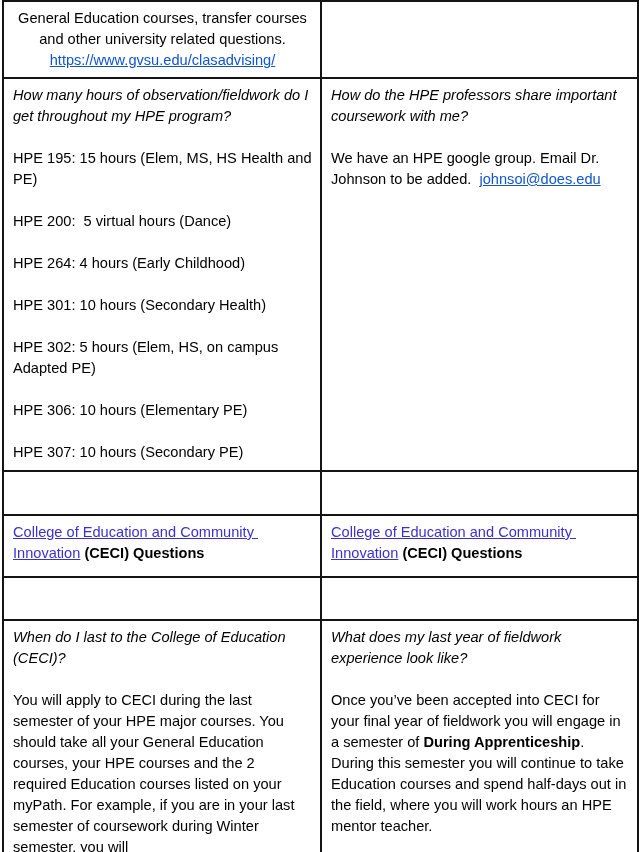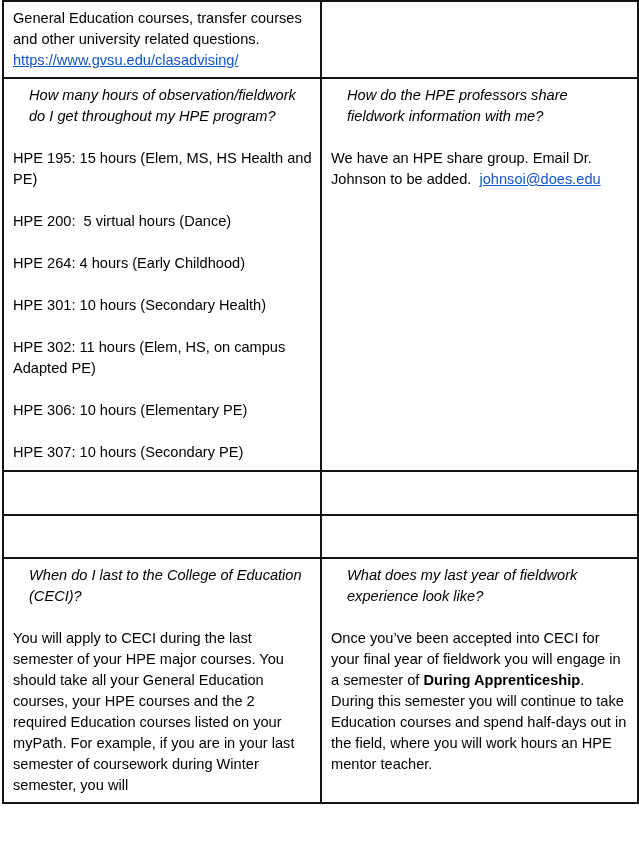--- a/index.html
+++ b/index.html
@@ -23,32 +23,32 @@
     margin: 0 0 0 2px;
   }
   col.c1 { width: 318px; }
   col.c2 { width: 317px; }
   td {
     border: 2px solid #141414;
     vertical-align: top;
     padding: 6px 8px 6px 9px;
     overflow: hidden;
   }
-  tr.r1 td { height: 63px; }
+  tr.r1 td { height: 63px; text-align: center; }
   tr.r2 td { height: 379px; }
   tr.r3 td { height: 30px; }
   tr.r4 td { height: 48px; }
   tr.r5 td { height: 29px; }
   tr.r6 td { height: 203px; }
   .para {
     margin: 0;
     white-space: pre-wrap;
   }
   .gap { margin-bottom: 21px; }
-  .q { font-style: italic; margin-left: 16px; }
+  .q { font-style: italic; }
   .b { font-weight: 700; }
   a.link {
     color: #1155cc;
     text-decoration: underline;
     cursor: pointer;
   }
   a.link-purple {
     color: #3a31cd;
     text-decoration: underline;
     cursor: pointer;
@@ -72,35 +72,43 @@
     <td></td>
   </tr>
 
   <tr class="r2">
     <td>
       <p class="para q gap">How many hours of observation/fieldwork do I get throughout my HPE program?</p>
       <p class="para gap">HPE 195: 15 hours (Elem, MS, HS Health and PE)</p>
       <p class="para gap">HPE 200:  5 virtual hours (Dance)</p>
       <p class="para gap">HPE 264: 4 hours (Early Childhood)</p>
       <p class="para gap">HPE 301: 10 hours (Secondary Health)</p>
-      <p class="para gap">HPE 302: 11 hours (Elem, HS, on campus Adapted PE)</p>
+      <p class="para gap">HPE 302: 5 hours (Elem, HS, on campus Adapted PE)</p>
       <p class="para gap">HPE 306: 10 hours (Elementary PE)</p>
       <p class="para">HPE 307: 10 hours (Secondary PE)</p>
     </td>
     <td>
-      <p class="para q gap">How do the HPE professors share fieldwork information with me?</p>
-      <p class="para"><span>We have an HPE share group. Email Dr. Johnson to be added.  </span><a class="link" href="#">johnsoi@does.edu</a></p>
+      <p class="para q gap">How do the HPE professors share important coursework with me?</p>
+      <p class="para"><span>We have an HPE google group. Email Dr. Johnson to be added.  </span><a class="link" href="#">johnsoi@does.edu</a></p>
     </td>
   </tr>
 
   <tr class="r3">
     <td></td>
     <td></td>
   </tr>
 
+  <tr class="r4">
+    <td>
+      <p class="para"><a class="link-purple" href="#">College of Education and Community Innovation</a><span class="b"> (CECI) Questions</span></p>
+    </td>
+    <td>
+      <p class="para"><a class="link-purple" href="#">College of Education and Community Innovation</a><span class="b"> (CECI) Questions</span></p>
+    </td>
+  </tr>
 
   <tr class="r5">
     <td></td>
     <td></td>
   </tr>
 
   <tr class="r6">
     <td>
       <p class="para q gap">When do I last to the College of Education (CECI)?</p>
       <p class="para">You will apply to CECI during the last semester of your HPE major courses. You should take all your General Education courses, your HPE courses and the 2 required Education courses listed on your myPath. For example, if you are in your last semester of coursework during Winter semester, you will</p>

